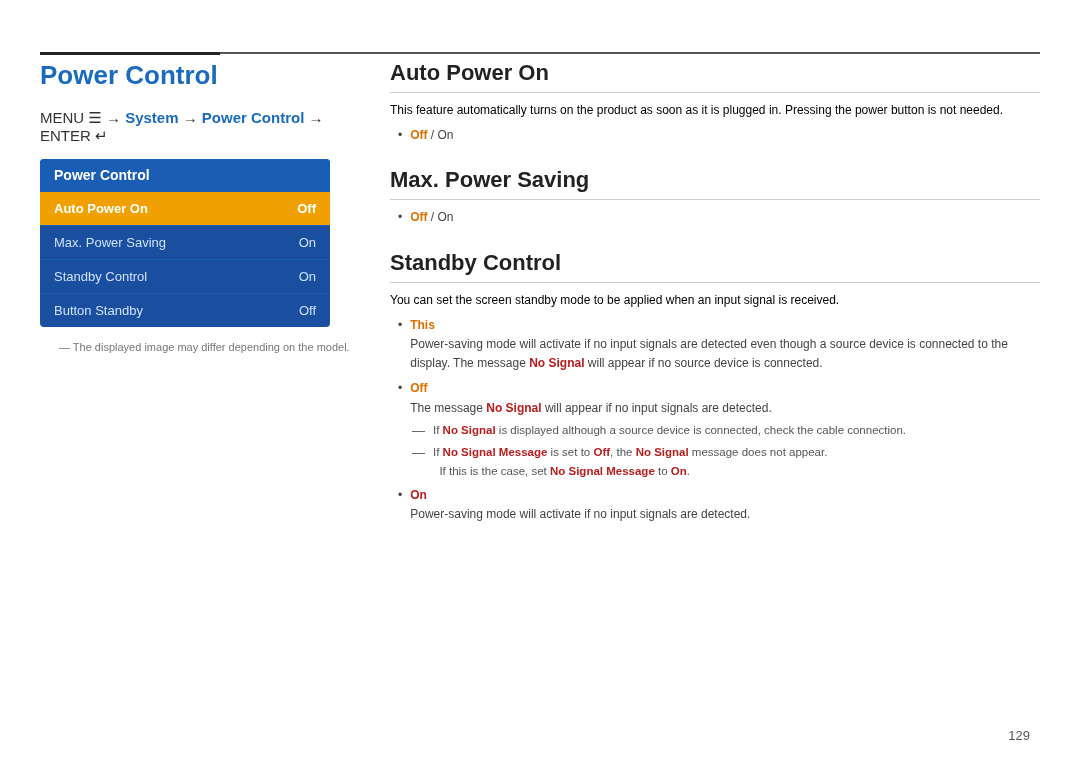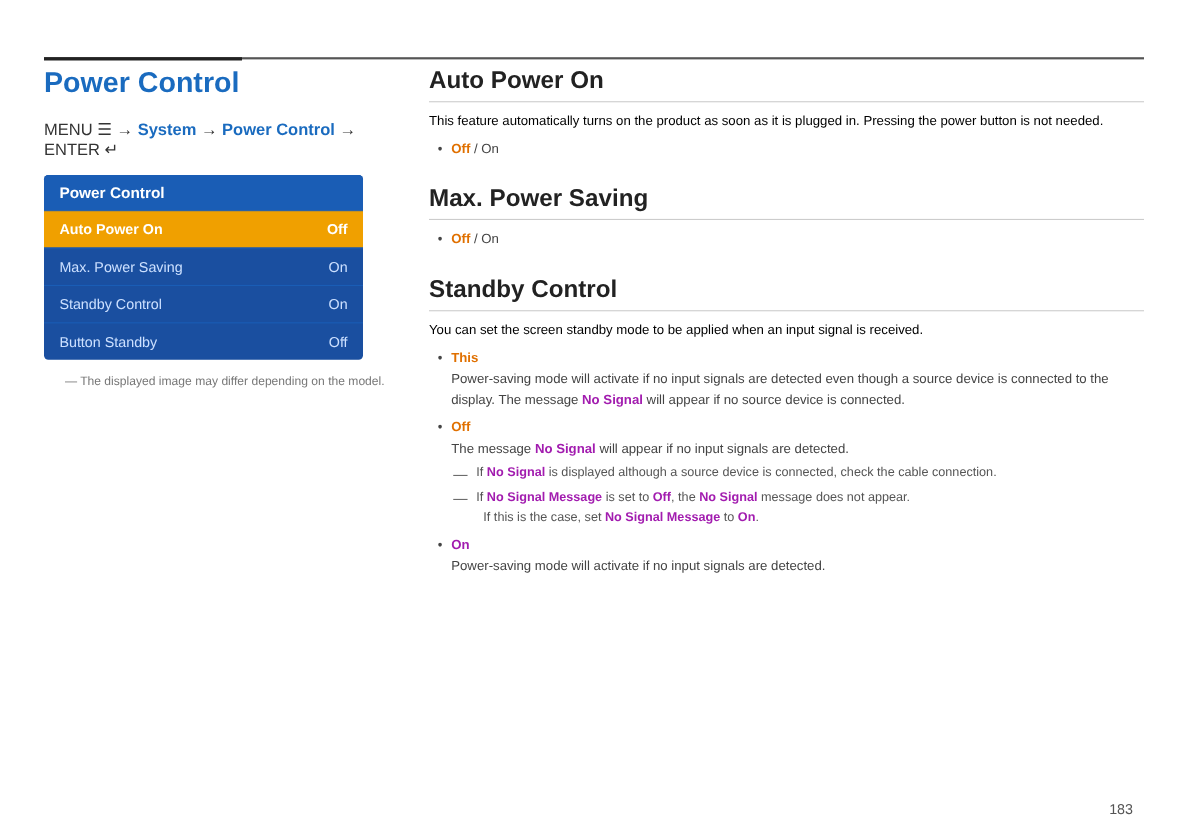--- a/index.html
+++ b/index.html
@@ -139,21 +139,21 @@
     .bullet-dot {
       margin-right: 8px;
       color: #444;
     }
 
     .highlight-orange {
       color: #e07000;
       font-weight: bold;
     }
     .highlight-blue {
-      color: #a21caf;
+      color: #b91c1c;
       font-weight: bold;
     }
 
     .sub-bullet {
       display: flex;
       align-items: flex-start;
       margin: 2px 0 2px 22px;
       font-size: 11.5px;
       color: #555;
       line-height: 1.6;
@@ -270,13 +270,13 @@
       <span class="bullet-dot">•</span>
       <span>
         <span class="highlight-blue">On</span><br>
         <span>Power-saving mode will activate if no input signals are detected.</span>
       </span>
     </div>
   </div>
 
 </div>
 
-<div class="page-number">183</div>
+<div class="page-number">129</div>
 
 </body></html>

